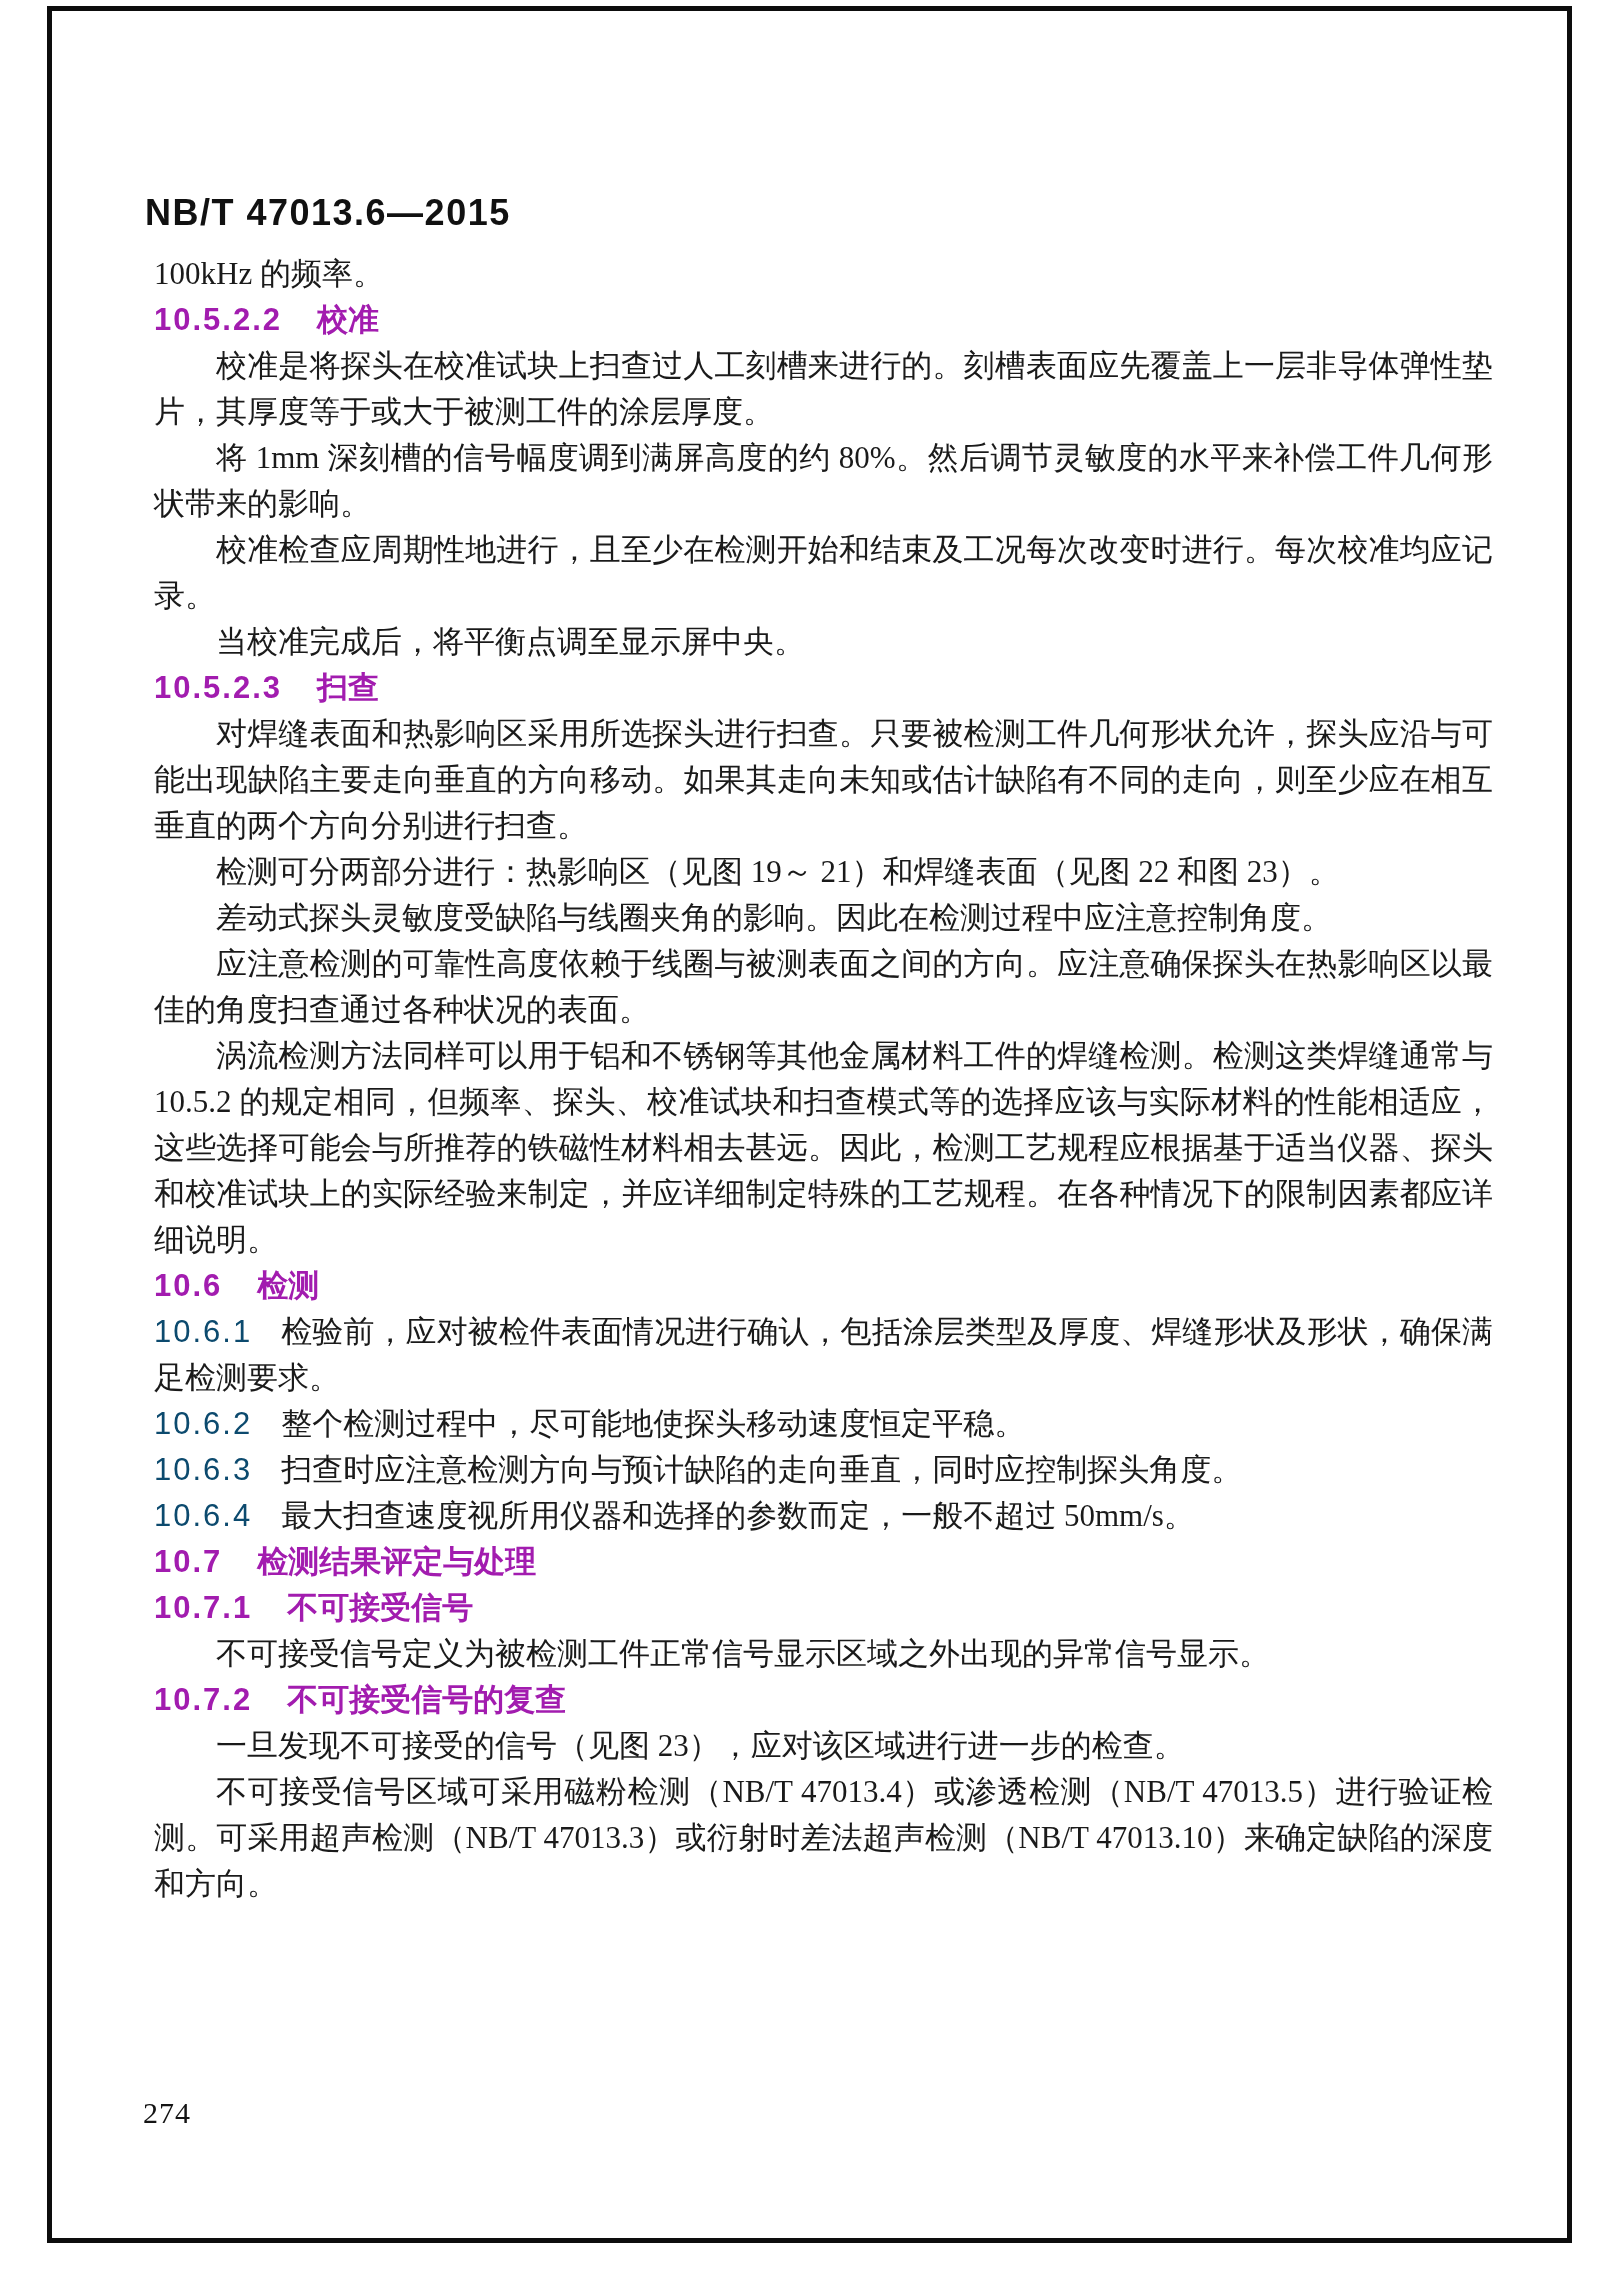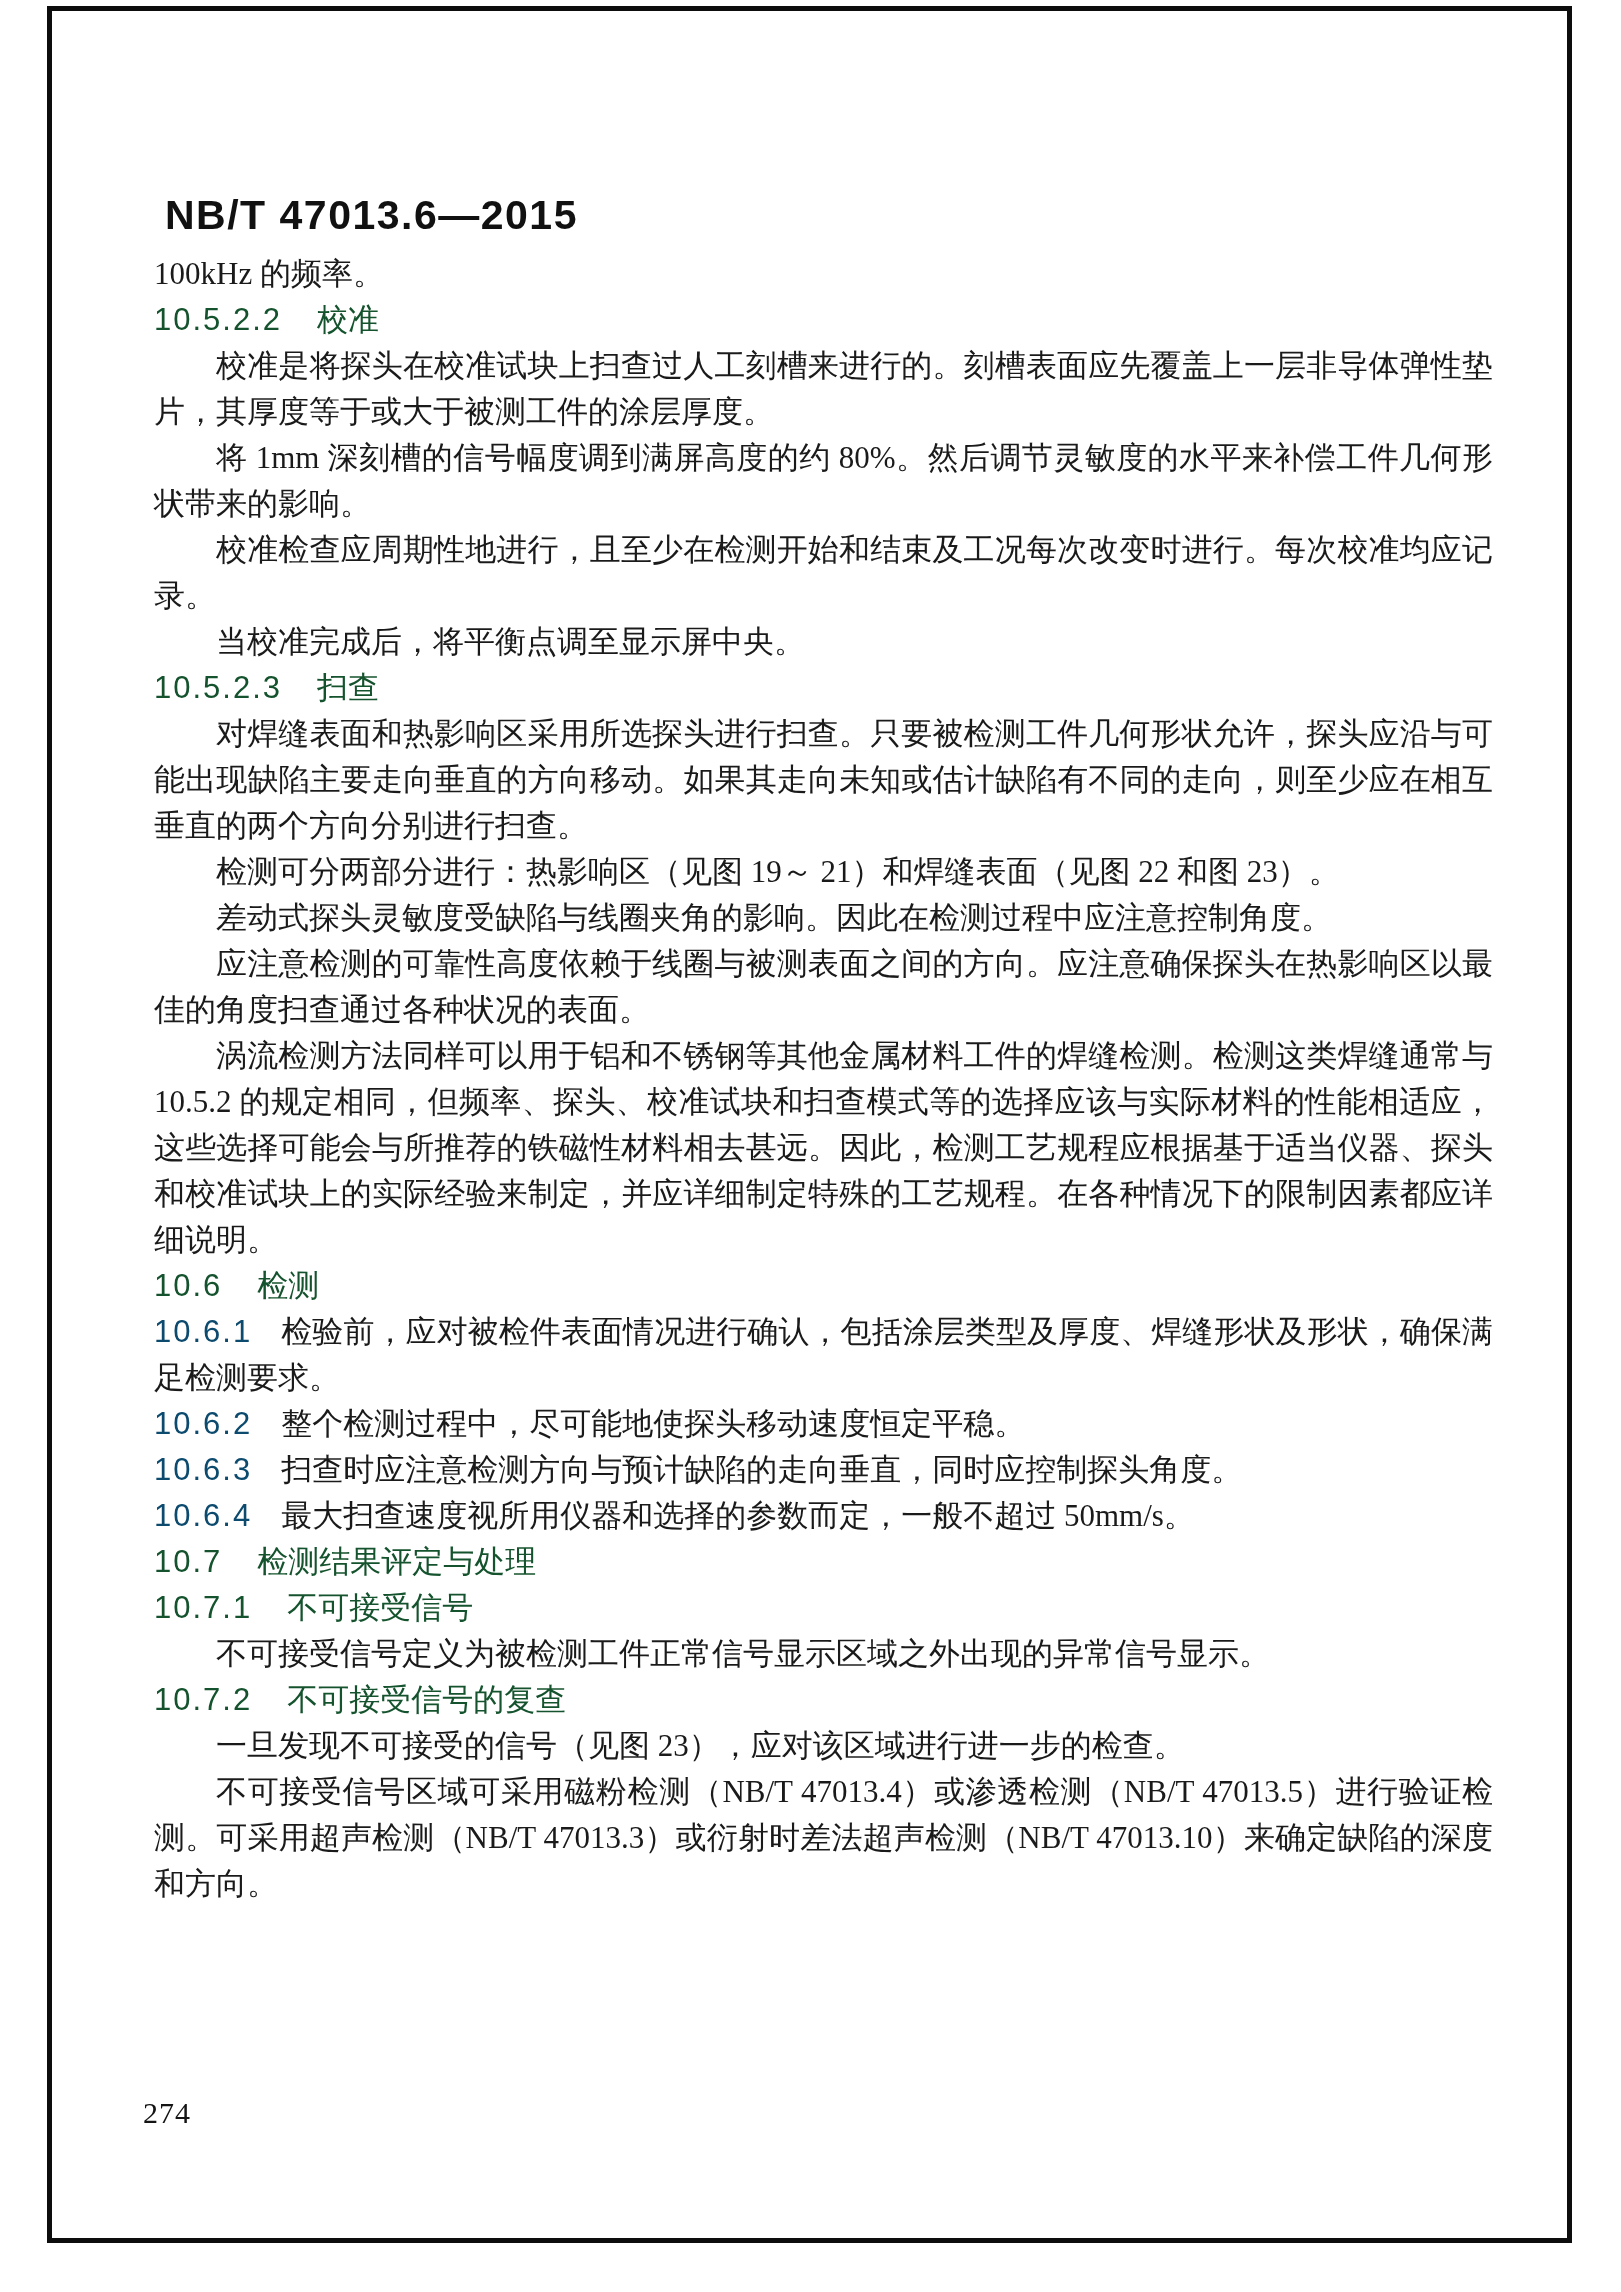--- a/index.html
+++ b/index.html
@@ -21,44 +21,43 @@
     width: 1525px;
     height: 2237px;
     border: 5.9px solid #0d0d0d;
     box-sizing: border-box;
     pointer-events: none;
   }
   .header {
     position: absolute;
     left: 145px;
     top: 192px;
-    font-size: 41px;
+    font-size: 36px;
     font-weight: 700;
     letter-spacing: 1.5px;
     font-family: "Liberation Sans", sans-serif;
     color: #111;
-    margin-left: 20px;
   }
   .content {
     position: absolute;
     left: 154px;
     top: 251px;
     width: 1339px;
     font-size: 31px;
     line-height: 46px;
     text-align: justify;
     color: #1a1a1a;
   }
   .blk { margin: 0; }
   .blk.indent { text-indent: 2em; }
   .blk-heading {
     font-family: "Liberation Sans", sans-serif;
-    font-weight: 400;
+    font-weight: 700;
     text-align: left;
-    color: #14532d;
+    color: #a21caf;
   }
   .blk-heading .num { margin-right: 35px; letter-spacing: 2px; }
   .blk-clause .num {
     font-family: "Liberation Sans", sans-serif;
     font-weight: 400;
     margin-right: 29px;
     letter-spacing: 2px;
     color: #0c4a6e;
   }
   .page-number {

